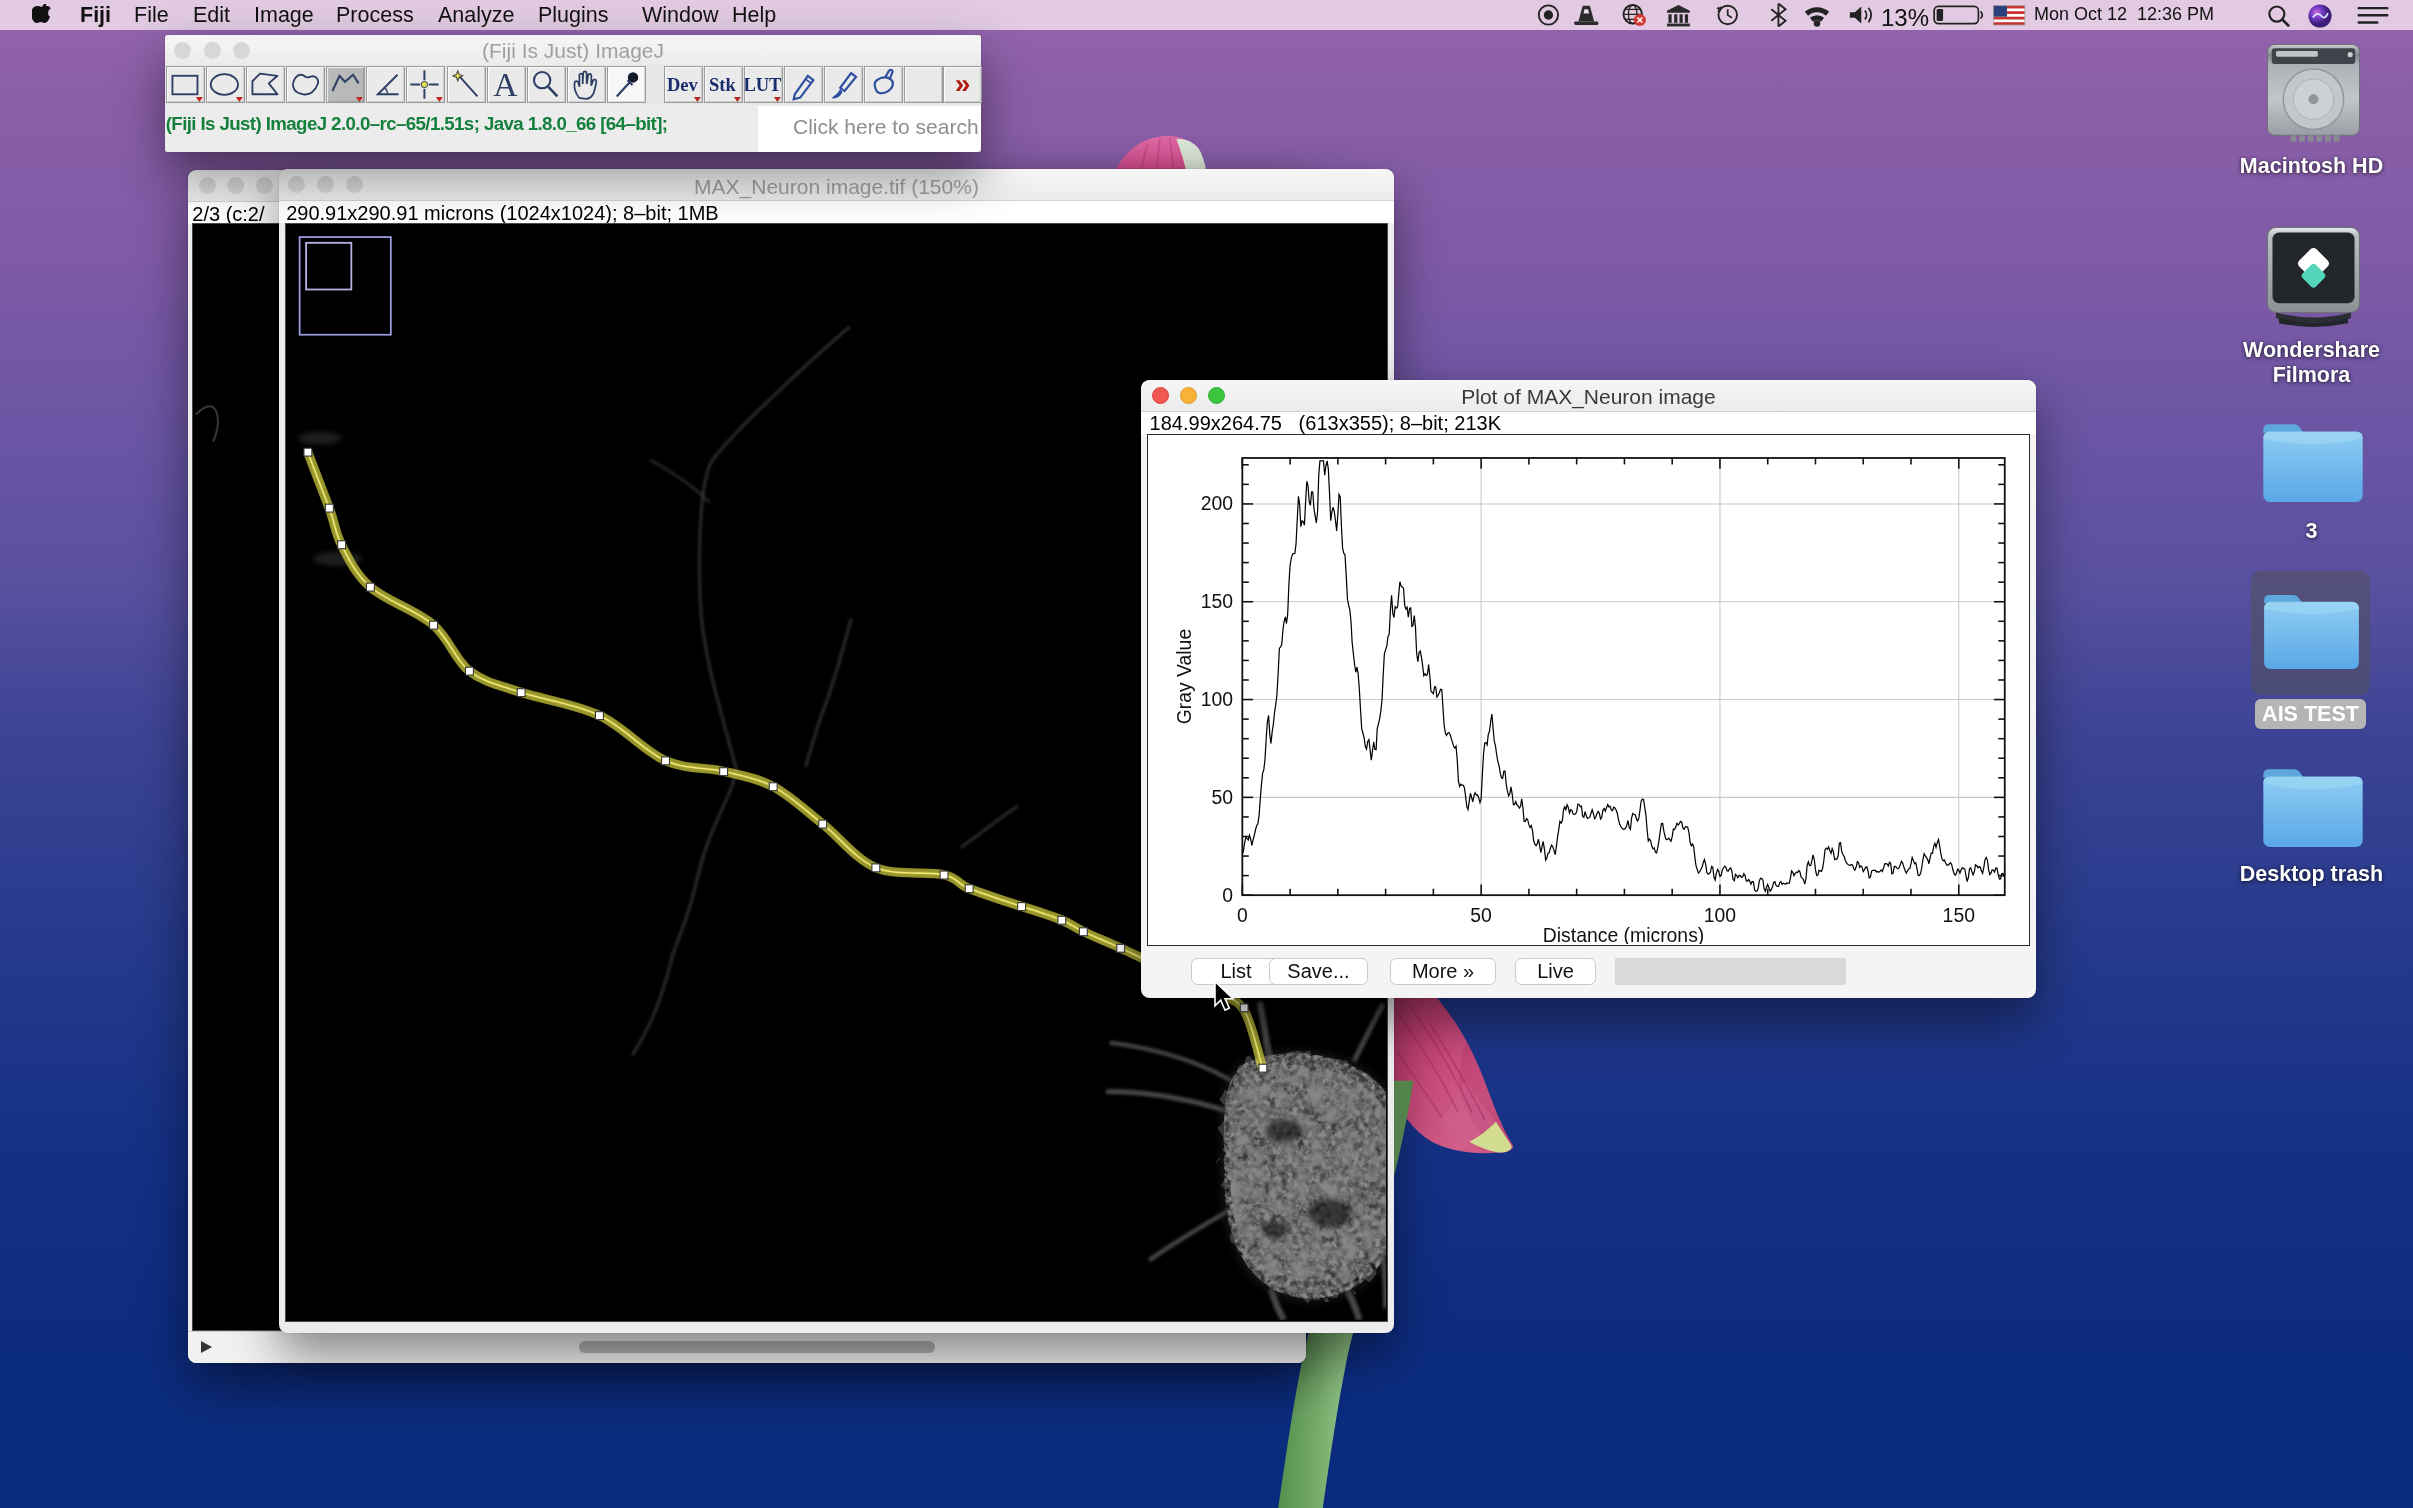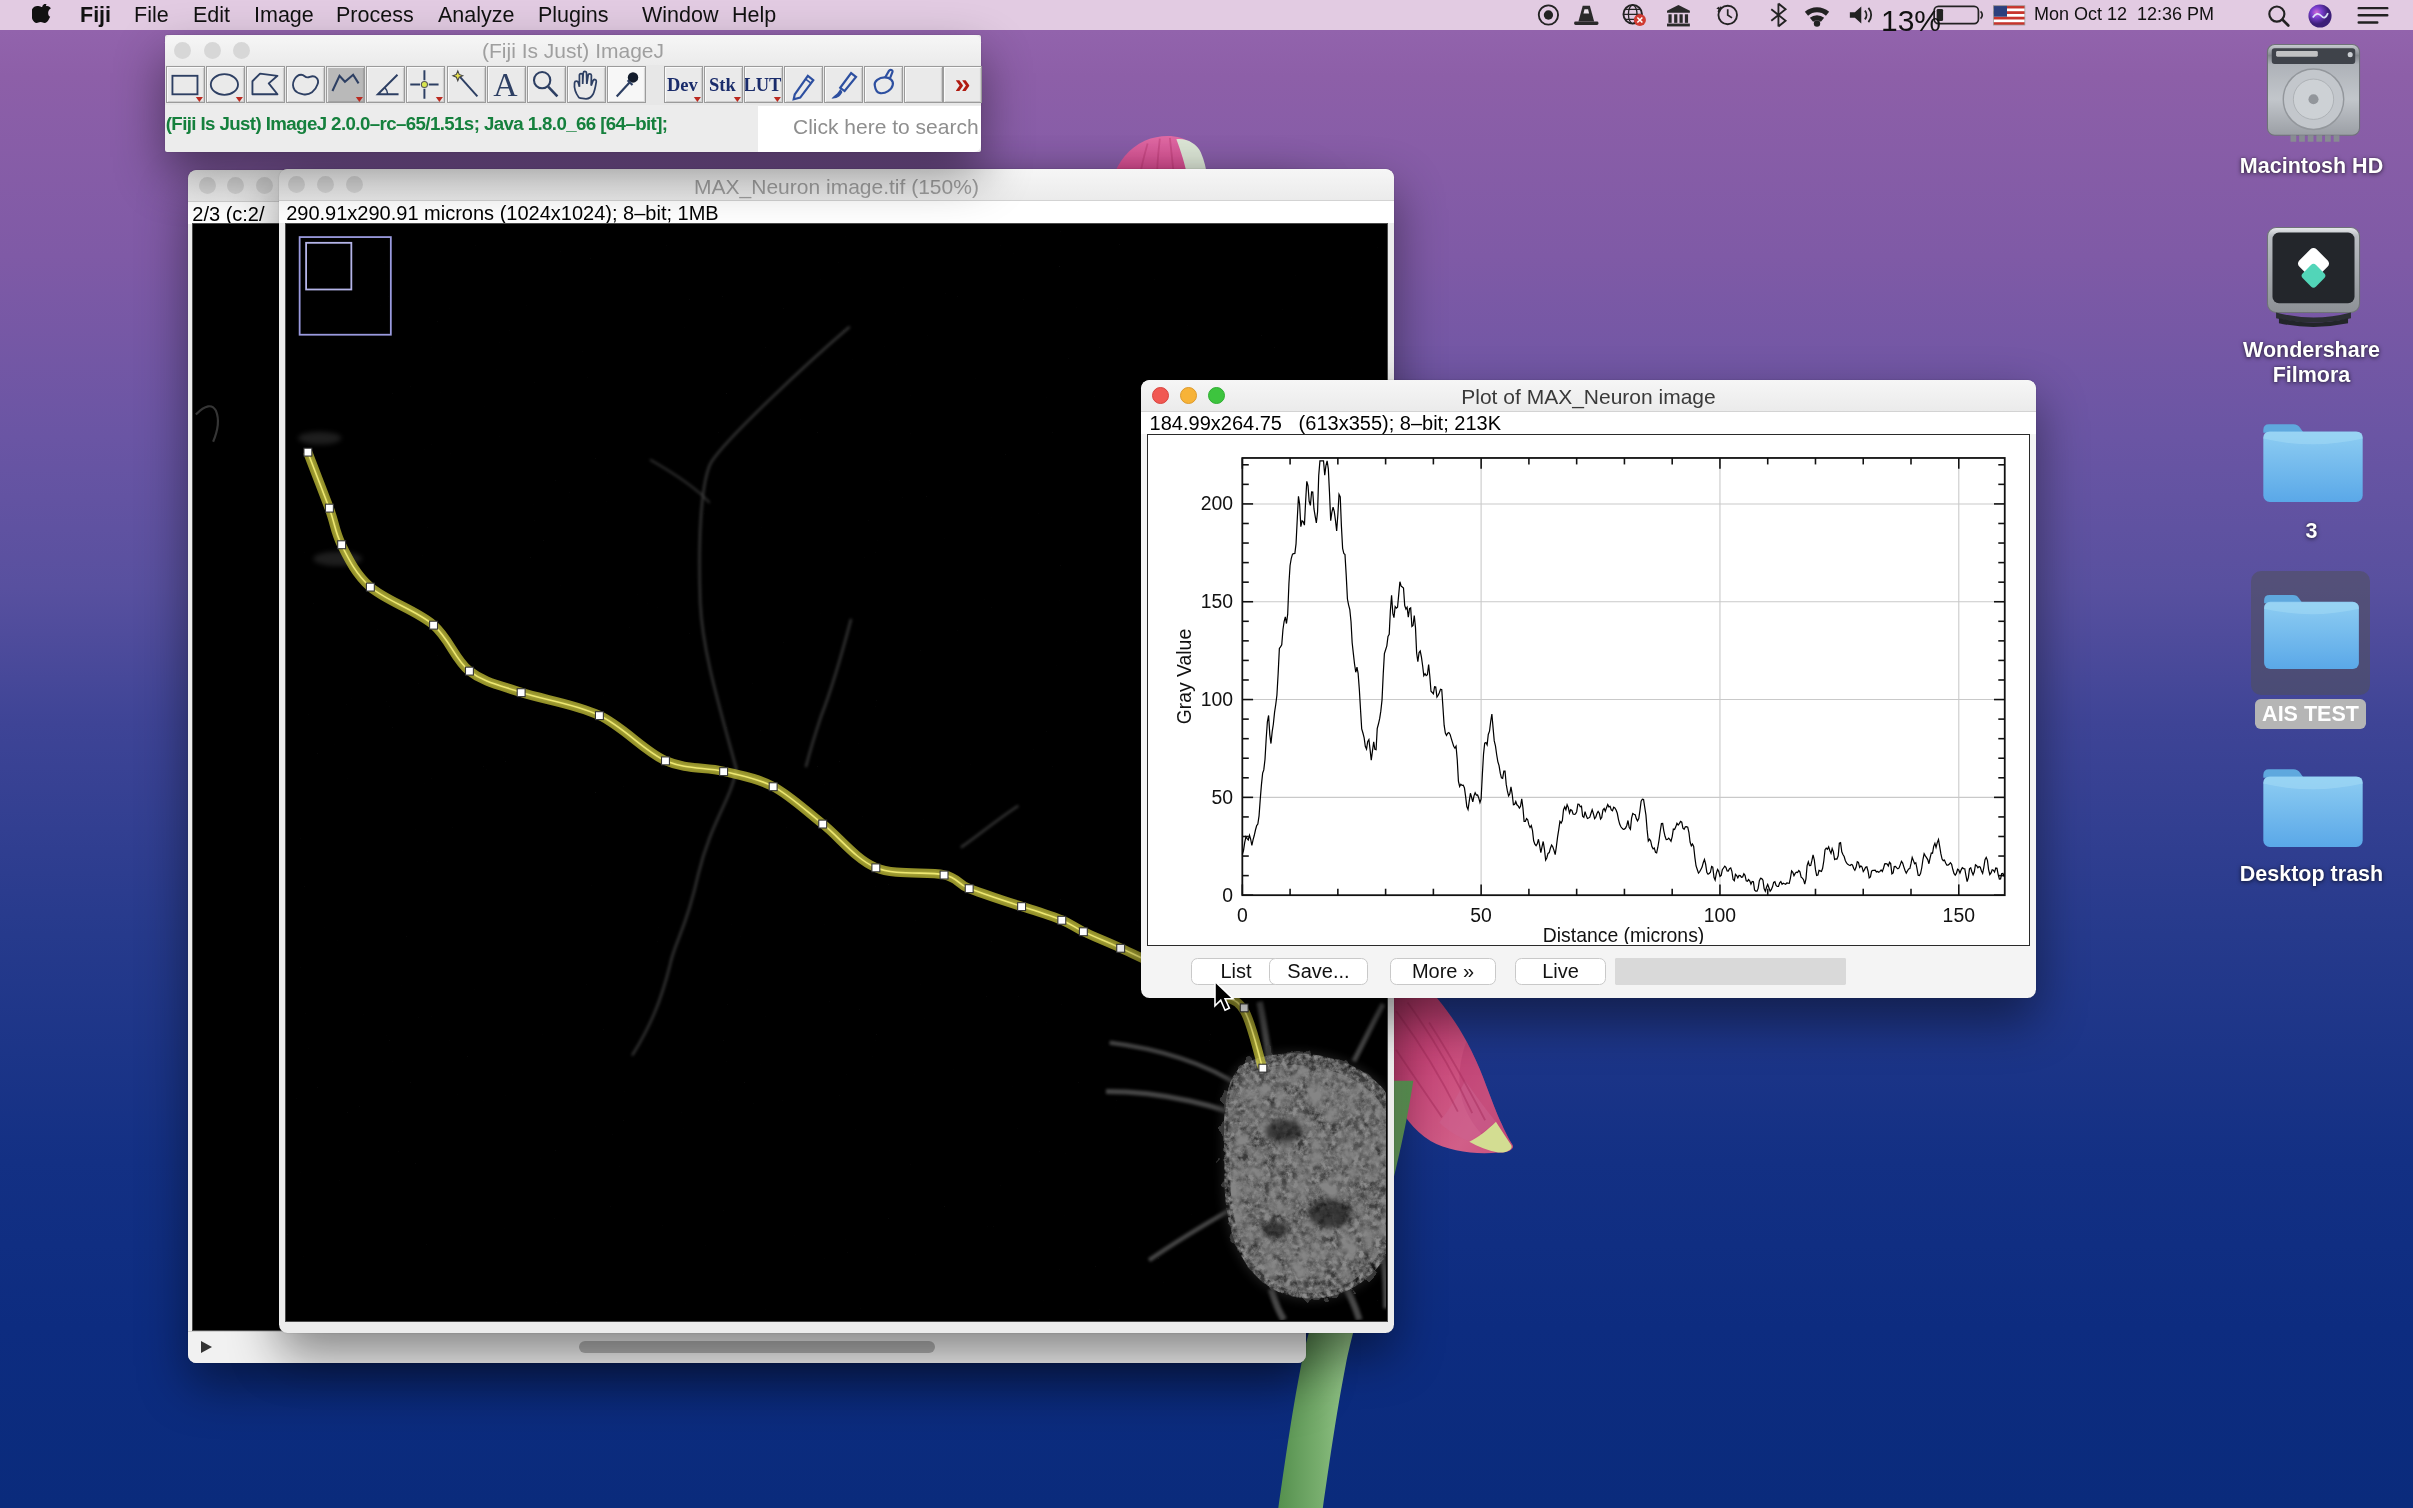--- a/index.html
+++ b/index.html
@@ -168,21 +168,21 @@
           <rect x="645" y="8" width="44" height="3.86"></rect>
           <rect x="645" y="15.7" width="44" height="3.86"></rect>
           <rect x="645" y="23.4" width="44" height="3.86"></rect>
           <rect x="645" y="31.1" width="44" height="3.86"></rect>
         </g>
         <rect x="645" y="8" width="19" height="15.4" fill="#2c3f7d"></rect>
         <rect x="645" y="8" width="44" height="27" fill="none" stroke="#999" stroke-width="1"></rect>
       </g>
     </g>
   </svg>
-  <div style="position:absolute;left:1881px;top:3.6px;font-size:30px;">13%</div>
+  <div style="position:absolute;left:1881px;top:3.6px;font-size:24px;">13%</div>
   <div style="position:absolute;left:2034px;top:3.6px;font-size:18px;">Mon Oct 12&nbsp; 12:36 PM</div>
 
   <svg style="position:absolute;left:2266px;top:4.3px" width="26" height="24.4" viewBox="0 0 36 34">
     <circle cx="15" cy="14" r="10.5" fill="none" stroke="#222" stroke-width="3"></circle>
     <path d="M23 22 l8 8" stroke="#222" stroke-width="3.6" stroke-linecap="round"></path>
   </svg>
 
   <svg style="position:absolute;left:2307px;top:2.9px" width="26" height="26" viewBox="0 0 36 36">
     <defs>
       <radialGradient id="siri" cx="35%" cy="35%">
@@ -595,21 +595,21 @@
         <text x="662" y="706" text-anchor="middle">Distance (microns)</text>
         <text x="60" y="336.5" text-anchor="middle" transform="rotate(-90 60 336.5)">Gray Value</text>
       </g>
 
       <path d="M139.0,659.1 L140.7,653.6 L142.3,642.7 L144.0,634.7 L145.7,637.2 L147.3,639.1 L149.0,632.6 L150.6,637.9 L152.3,646.8 L154.0,638.5 L155.6,632.9 L157.3,625.2 L159.0,619.0 L160.6,617.0 L162.3,605.5 L163.9,583.3 L165.6,562.3 L167.3,546.0 L168.9,541.5 L170.6,526.6 L172.3,497.0 L173.9,474.6 L175.6,465.6 L177.3,492.7 L178.9,504.8 L180.6,488.1 L182.2,477.9 L183.9,461.4 L185.6,450.0 L187.2,437.2 L188.9,407.2 L190.6,372.3 L192.2,370.2 L193.9,367.4 L195.6,345.9 L197.2,334.8 L198.9,328.4 L200.5,337.6 L202.2,324.5 L203.9,282.3 L205.5,256.8 L207.2,246.7 L208.9,240.9 L210.5,240.2 L212.2,239.9 L213.8,226.6 L215.5,192.8 L217.2,160.4 L218.8,171.2 L220.5,202.8 L222.2,194.6 L223.8,195.8 L225.5,200.5 L227.2,167.1 L228.8,139.5 L230.5,145.8 L232.1,167.6 L233.8,173.0 L235.5,154.2 L237.1,154.5 L238.8,178.0 L240.5,188.3 L242.1,197.5 L243.8,182.2 L245.4,131.6 L247.1,111.0 L248.8,111.0 L250.4,111.0 L252.1,111.0 L253.8,131.1 L255.4,118.0 L257.1,111.0 L258.8,122.2 L260.4,154.8 L262.1,194.3 L263.7,182.8 L265.4,175.4 L267.1,181.8 L268.7,193.7 L270.4,208.8 L272.1,185.4 L273.7,157.8 L275.4,161.3 L277.0,201.6 L278.7,232.9 L280.4,240.1 L282.0,241.6 L283.7,270.2 L285.4,303.5 L287.0,311.6 L288.7,318.1 L290.4,335.2 L292.0,364.3 L293.7,379.8 L295.3,394.0 L297.0,405.5 L298.7,398.4 L300.3,407.0 L302.0,429.7 L303.7,458.4 L305.3,484.4 L307.0,490.1 L308.7,497.0 L310.3,508.6 L312.0,512.4 L313.6,502.1 L315.3,499.2 L317.0,513.6 L318.6,527.9 L320.3,515.1 L322.0,502.4 L323.6,512.9 L325.3,513.3 L326.9,484.0 L328.6,477.6 L330.3,470.1 L331.9,459.7 L333.6,443.9 L335.3,407.5 L336.9,379.4 L338.6,374.1 L340.3,368.7 L341.9,355.6 L343.6,352.6 L345.2,320.2 L346.9,298.3 L348.6,323.5 L350.2,329.4 L351.9,313.9 L353.6,316.2 L355.2,314.9 L356.9,296.6 L358.5,279.4 L360.2,285.6 L361.9,286.7 L363.5,288.2 L365.2,312.6 L366.9,317.4 L368.5,314.9 L370.2,328.8 L371.9,316.9 L373.5,315.8 L375.2,341.7 L376.8,340.3 L378.5,326.4 L380.2,343.3 L381.8,378.7 L383.5,390.8 L385.2,378.0 L386.8,375.9 L388.5,384.3 L390.2,396.8 L391.8,410.3 L393.5,407.6 L395.1,410.2 L396.8,409.0 L398.5,394.7 L400.1,410.4 L401.8,432.0 L403.5,433.6 L405.1,435.6 L406.8,425.6 L408.4,426.1 L410.1,440.0 L411.8,437.5 L413.4,434.0 L415.1,429.2 L416.8,429.7 L418.4,453.5 L420.1,479.2 L421.8,490.2 L423.4,493.4 L425.1,490.4 L426.7,489.4 L428.4,492.1 L430.1,498.0 L431.7,503.2 L433.4,508.6 L435.1,511.1 L436.7,508.5 L438.4,527.8 L440.0,557.1 L441.7,564.6 L443.4,561.4 L445.0,563.0 L446.7,562.7 L448.4,566.6 L450.0,578.4 L451.7,592.6 L453.4,596.7 L455.0,585.8 L456.7,574.0 L458.3,579.6 L460.0,586.0 L461.7,577.7 L463.3,573.4 L465.0,576.5 L466.7,576.4 L468.3,580.5 L470.0,587.1 L471.6,582.0 L473.3,548.6 L475.0,519.1 L476.6,504.2 L478.3,503.4 L480.0,506.6 L481.6,492.2 L483.3,487.6 L485.0,473.7 L486.6,463.6 L488.3,483.3 L489.9,501.1 L491.6,508.0 L493.3,520.4 L494.9,529.9 L496.6,535.6 L498.3,546.1 L499.9,552.6 L501.6,553.3 L503.3,543.2 L504.9,543.1 L506.6,561.7 L508.2,570.8 L509.9,577.8 L511.6,574.8 L513.2,565.1 L514.9,575.1 L516.6,590.1 L518.2,589.6 L519.9,585.5 L521.5,590.1 L523.2,591.6 L524.9,594.7 L526.5,592.1 L528.2,581.8 L529.9,594.5 L531.5,613.2 L533.2,613.2 L534.9,609.4 L536.5,610.9 L538.2,618.1 L539.8,621.7 L541.5,618.9 L543.2,626.1 L544.8,640.2 L546.5,645.0 L548.2,647.0 L549.8,644.5 L551.5,638.1 L553.1,646.7 L554.8,656.8 L556.5,648.3 L558.1,641.2 L559.8,651.9 L561.5,667.1 L563.1,664.2 L564.8,657.8 L566.5,656.6 L568.1,650.6 L569.8,646.1 L571.4,648.6 L573.1,653.6 L574.8,659.4 L576.4,648.7 L578.1,635.2 L579.8,624.4 L581.4,613.2 L583.1,615.6 L584.8,612.1 L586.4,597.0 L588.1,593.1 L589.7,597.1 L591.4,590.0 L593.1,594.0 L594.7,601.6 L596.4,596.9 L598.1,597.9 L599.7,602.9 L601.4,603.3 L603.0,603.0 L604.7,599.7 L606.4,589.2 L608.0,589.3 L609.7,592.9 L611.4,592.1 L613.0,605.9 L614.7,607.6 L616.4,599.6 L618.0,605.1 L619.7,609.1 L621.3,608.4 L623.0,607.3 L624.7,601.8 L626.3,596.9 L628.0,602.5 L629.7,609.5 L631.3,607.5 L633.0,602.3 L634.6,599.3 L636.3,601.9 L638.0,610.0 L639.6,607.9 L641.3,597.4 L643.0,595.2 L644.6,599.1 L646.3,594.1 L648.0,589.8 L649.6,593.0 L651.3,592.3 L652.9,597.1 L654.6,598.5 L656.3,593.5 L657.9,594.4 L659.6,597.3 L661.3,601.9 L662.9,610.3 L664.6,617.0 L666.3,620.7 L667.9,622.7 L669.6,624.2 L671.2,623.9 L672.9,622.5 L674.6,618.5 L676.2,612.0 L677.9,621.7 L679.6,624.3 L681.2,608.7 L682.9,602.2 L684.5,603.2 L686.2,603.9 L687.9,609.4 L689.5,612.5 L691.2,609.4 L692.9,597.9 L694.5,585.0 L696.2,582.4 L697.9,582.8 L699.5,593.3 L701.2,604.5 L702.8,624.4 L704.5,640.5 L706.2,637.9 L707.8,640.4 L709.5,648.2 L711.2,651.5 L712.8,650.2 L714.5,656.2 L716.1,657.0 L717.8,649.2 L719.5,638.9 L721.1,626.9 L722.8,616.2 L724.5,616.1 L726.1,626.4 L727.8,634.0 L729.5,638.7 L731.1,638.5 L732.8,636.5 L734.4,638.4 L736.1,640.9 L737.8,634.3 L739.4,624.0 L741.1,624.6 L742.8,620.8 L744.4,616.0 L746.1,618.2 L747.7,616.3 L749.4,613.3 L751.1,614.4 L752.7,622.7 L754.4,624.1 L756.1,620.8 L757.7,620.4 L759.4,621.2 L761.1,628.7 L762.7,642.0 L764.4,647.2 L766.0,644.8 L767.7,648.1 L769.4,663.6 L771.0,675.3 L772.7,680.2 L774.4,685.3 L776.0,683.4 L777.7,680.1 L779.4,676.8 L781.0,670.9 L782.7,666.4 L784.3,672.5 L786.0,684.0 L787.7,686.7 L789.3,685.7 L791.0,684.1 L792.7,675.9 L794.3,676.9 L796.0,691.0 L797.6,694.9 L799.3,685.2 L801.0,680.2 L802.6,682.8 L804.3,689.7 L806.0,688.3 L807.6,680.6 L809.3,678.1 L811.0,675.7 L812.6,677.2 L814.3,682.1 L815.9,682.4 L817.6,679.0 L819.3,678.0 L820.9,682.7 L822.6,694.2 L824.3,695.8 L825.9,686.9 L827.6,688.6 L829.2,691.9 L830.9,688.4 L832.6,688.7 L834.2,691.1 L835.9,690.6 L837.6,686.2 L839.2,688.3 L840.9,696.0 L842.6,696.5 L844.2,694.3 L845.9,696.3 L847.5,700.7 L849.2,697.0 L850.9,697.3 L852.5,708.6 L854.2,710.5 L855.9,710.5 L857.5,706.5 L859.2,695.7 L860.9,692.5 L862.5,692.9 L864.2,695.2 L865.8,706.7 L867.5,710.5 L869.2,704.9 L870.8,700.9 L872.5,705.6 L874.2,710.5 L875.8,708.4 L877.5,704.3 L879.1,698.1 L880.8,697.2 L882.5,702.3 L884.1,703.9 L885.8,703.8 L887.5,698.8 L889.1,697.0 L890.8,700.8 L892.5,699.4 L894.1,700.0 L895.8,700.7 L897.4,699.0 L899.1,699.3 L900.8,699.4 L902.4,692.5 L904.1,682.1 L905.8,684.1 L907.4,688.8 L909.1,685.6 L910.7,683.9 L912.4,684.5 L914.1,681.7 L915.7,683.5 L917.4,690.9 L919.1,692.2 L920.7,694.4 L922.4,700.5 L924.1,693.2 L925.7,674.7 L927.4,669.4 L929.0,674.8 L930.7,674.7 L932.4,667.6 L934.0,659.9 L935.7,666.7 L937.4,680.8 L939.0,688.5 L940.7,688.0 L942.3,681.5 L944.0,682.2 L945.7,683.0 L947.3,678.6 L949.0,668.0 L950.7,652.6 L952.3,650.5 L954.0,652.1 L955.7,648.8 L957.3,653.8 L959.0,657.8 L960.6,651.1 L962.3,655.7 L964.0,666.3 L965.6,665.3 L967.3,665.6 L969.0,661.2 L970.6,643.6 L972.3,642.9 L974.0,655.6 L975.6,659.4 L977.3,662.2 L978.9,667.7 L980.6,671.2 L982.3,673.1 L983.9,674.0 L985.6,674.6 L987.3,673.3 L988.9,673.9 L990.6,678.9 L992.2,681.3 L993.9,677.2 L995.6,669.3 L997.2,670.3 L998.9,677.3 L1000.6,675.2 L1002.2,676.7 L1003.9,683.1 L1005.6,680.4 L1007.2,677.0 L1008.9,676.5 L1010.5,682.3 L1012.2,692.0 L1013.9,690.7 L1015.5,682.5 L1017.2,681.4 L1018.9,681.5 L1020.5,681.2 L1022.2,683.6 L1023.8,683.0 L1025.5,684.0 L1027.2,682.9 L1028.8,680.8 L1030.5,683.1 L1032.2,678.1 L1033.8,672.4 L1035.5,672.0 L1037.2,672.5 L1038.8,675.4 L1040.5,670.2 L1042.1,672.0 L1043.8,686.3 L1045.5,684.9 L1047.1,676.1 L1048.8,675.8 L1050.5,678.0 L1052.1,679.1 L1053.8,678.0 L1055.5,673.4 L1057.1,668.8 L1058.8,671.3 L1060.4,676.5 L1062.1,681.7 L1063.8,685.2 L1065.4,682.3 L1067.1,679.4 L1068.8,678.9 L1070.4,672.1 L1072.1,663.5 L1073.7,667.5 L1075.4,672.1 L1077.1,670.8 L1078.7,678.8 L1080.4,688.2 L1082.1,688.7 L1083.7,685.9 L1085.4,677.8 L1087.1,666.0 L1088.7,658.3 L1090.4,661.2 L1092.0,663.6 L1093.7,666.4 L1095.4,672.2 L1097.0,664.2 L1098.7,657.2 L1100.4,657.7 L1102.0,647.9 L1103.7,643.7 L1105.3,649.5 L1107.0,642.8 L1108.7,638.5 L1110.3,647.8 L1112.0,658.2 L1113.7,665.7 L1115.3,667.9 L1117.0,667.1 L1118.7,671.2 L1120.3,674.2 L1122.0,674.1 L1123.6,673.0 L1125.3,670.8 L1127.0,673.0 L1128.6,679.9 L1130.3,685.7 L1132.0,688.0 L1133.6,685.7 L1135.3,679.9 L1136.9,680.9 L1138.6,685.2 L1140.3,680.7 L1141.9,677.7 L1143.6,678.9 L1145.3,679.1 L1146.9,688.3 L1148.6,697.1 L1150.3,691.5 L1151.9,679.3 L1153.6,677.9 L1155.2,683.3 L1156.9,687.6 L1158.6,683.5 L1160.2,673.6 L1161.9,674.9 L1163.6,677.9 L1165.2,676.1 L1166.9,677.1 L1168.6,682.3 L1170.2,685.5 L1171.9,676.8 L1173.5,666.5 L1175.2,663.5 L1176.9,667.5 L1178.5,680.3 L1180.2,687.2 L1181.9,684.9 L1183.5,680.6 L1185.2,681.2 L1186.8,683.8 L1188.5,678.2 L1190.2,678.6 L1191.8,687.0 L1193.5,693.5 L1195.2,693.3 L1196.8,685.9 L1198.5,685.7 L1200.2,690.0" fill="none" stroke="#000" stroke-width="1.7" transform="translate(-8,-75)"></path>
     </svg>
   </div>
   <div class="pbtn" style="left:18px;width:90px;margin-left:32px;">List</div>
   <div class="pbtn" style="left:128px;width:99px;">Save...</div>
   <div class="pbtn" style="left:249px;width:106px;">More »</div>
-  <div class="pbtn" style="left:374px;width:91px;">Live</div>
+  <div class="pbtn" style="left:374px;width:81px;">Live</div>
   <div style="position:absolute;left:474px;top:578px;width:231px;height:26.6px;background:#d9d9d9;border-radius:1.4px;"></div>
 </div>
 
 <div id="icons">
 
   <svg class="abs" style="left:2266px;top:43px" width="95" height="101" viewBox="0 0 132 140">
     <defs>
       <linearGradient id="hd1" x1="0" y1="0" x2="0" y2="1">
         <stop offset="0%" stop-color="#c9cdd2"></stop>
           <stop offset="12%" stop-color="#83878d"></stop>

